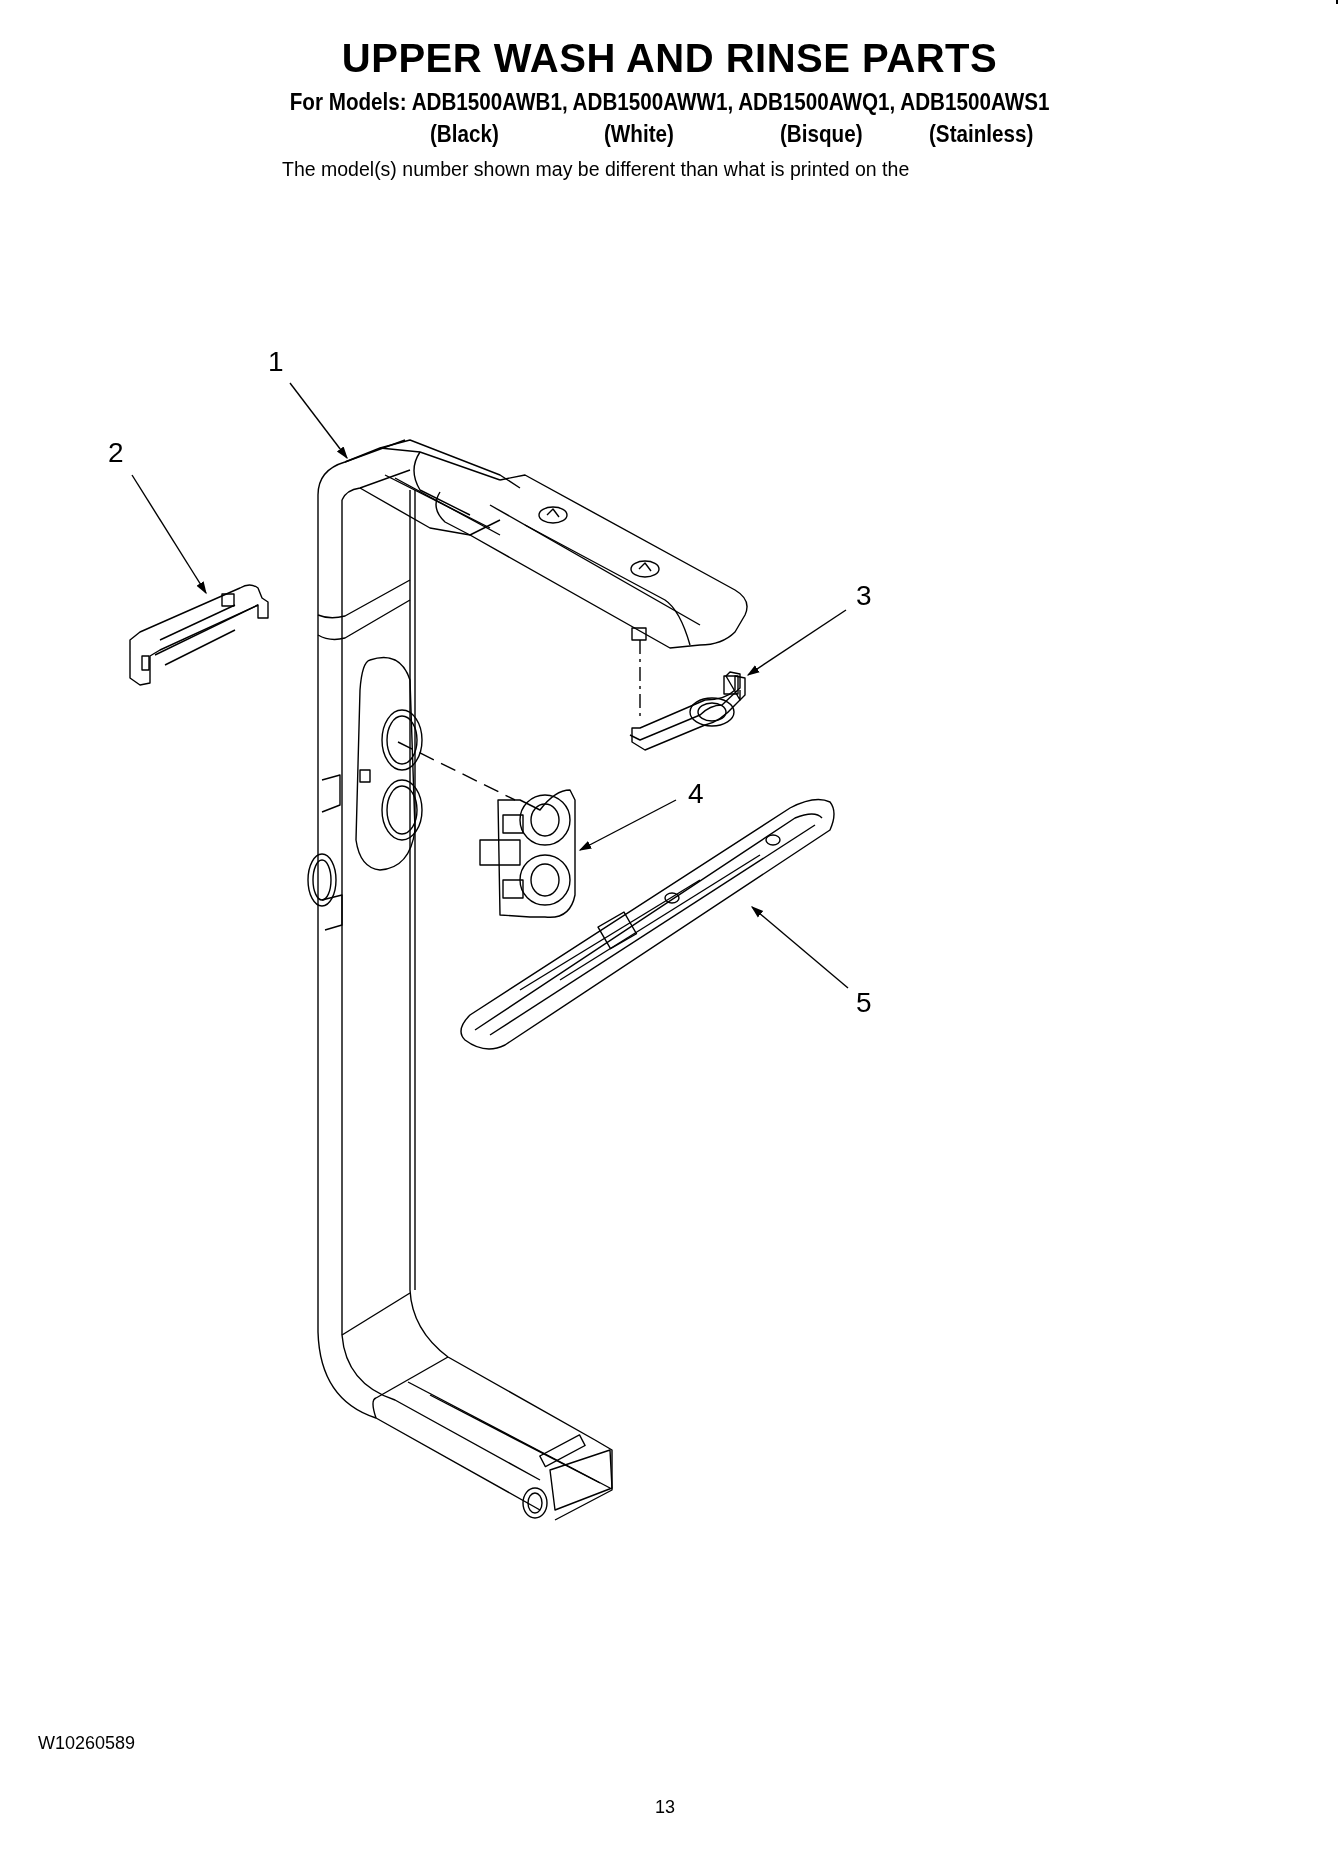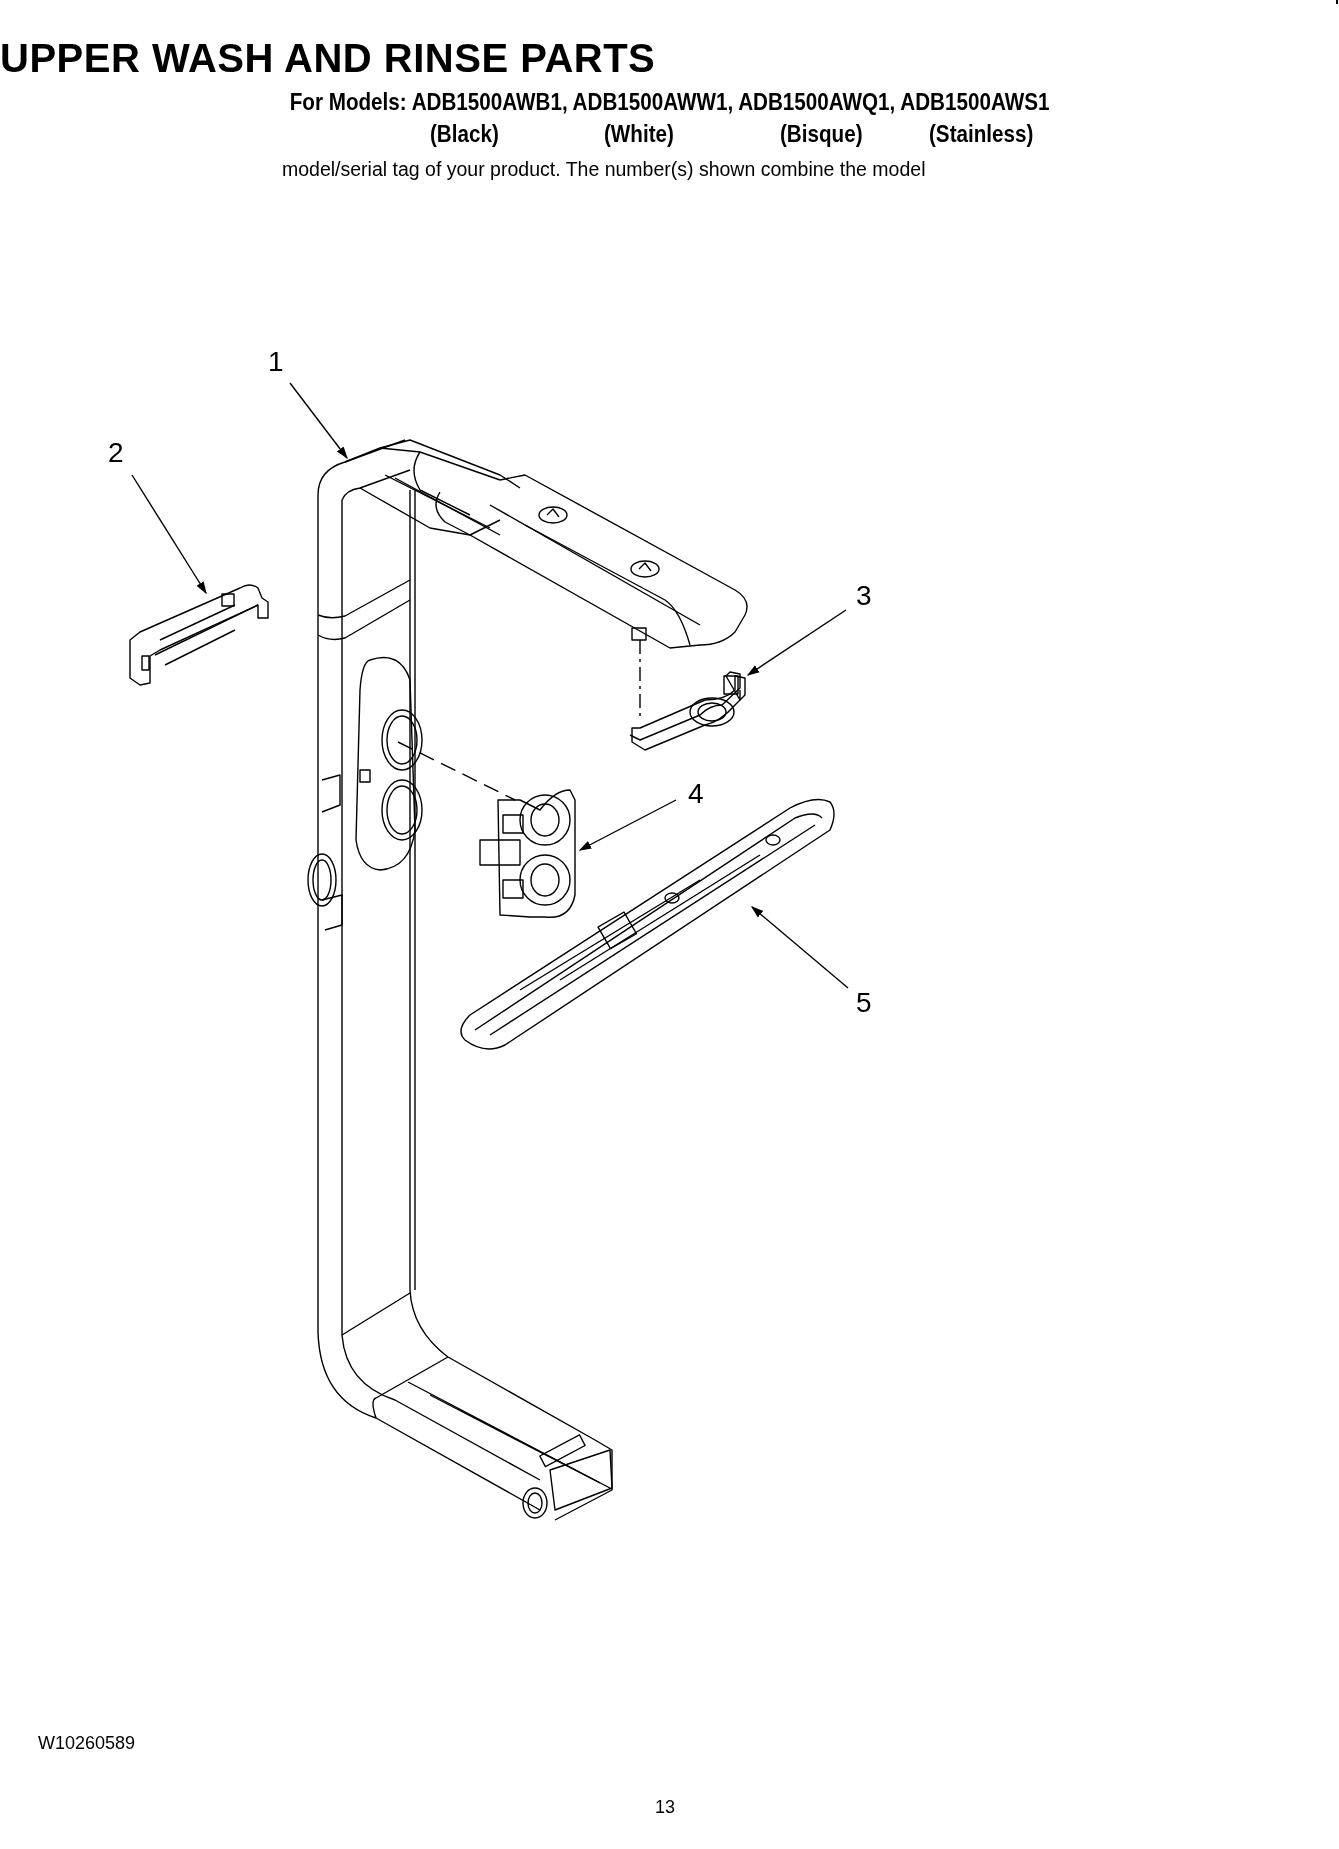--- a/index.html
+++ b/index.html
@@ -1,17 +1,17 @@
 <!DOCTYPE html>
 <html><head>
 <meta charset="utf-8">
 <style>
   html, body { margin: 0; padding: 0; background: #ffffff; }
   body { width: 1339px; height: 1849px; position: relative; overflow: hidden; font-family: "Liberation Sans", sans-serif; color: #000; }
-  .title { position: absolute; left: 0; width: 1339px; top: 36px; text-align: left; font-weight: bold; font-size: 40px; letter-spacing: 0.5px; }
+  .title { position: absolute; left: 0; width: 1339px; top: 36px; text-align: center; font-weight: bold; font-size: 40px; letter-spacing: 0.5px; }
   .models { position: absolute; left: 0; width: 1339px; top: 88px; text-align: center; font-weight: bold; font-size: 24px; transform: scaleX(0.86); transform-origin: 670px 0; white-space: nowrap; }
   .color-row { position: absolute; top: 120px; font-weight: bold; font-size: 24px; transform: scaleX(0.86); transform-origin: left top; white-space: nowrap; }
   .note { position: absolute; left: 282px; top: 158px; width: 800px; font-size: 19.5px; line-height: 23px; }
   .note div { white-space: nowrap; }
   .diagram { position: absolute; left: 0; top: 0; width: 1339px; height: 1849px; }
   .callout { position: absolute; font-size: 28px; }
   .footer-left { position: absolute; left: 38px; top: 1733px; font-size: 18px; }
   .footer-center { position: absolute; left: 655px; top: 1797px; font-size: 18px; }
   .corner-mark { position: absolute; left: 1336px; top: 0; width: 2px; height: 4px; background:#000; }
 </style>
@@ -19,21 +19,21 @@
 <body>
 
 <div class="title">UPPER WASH AND RINSE PARTS</div>
 <div class="models">For Models: ADB1500AWB1, ADB1500AWW1, ADB1500AWQ1, ADB1500AWS1</div>
 <div class="color-row" style="left:430px">(Black)</div>
 <div class="color-row" style="left:604px">(White)</div>
 <div class="color-row" style="left:780px">(Bisque)</div>
 <div class="color-row" style="left:929px">(Stainless)</div>
 
 <div class="note">
-  <div>model/serial tag of your product. The number(s) shown combine the model</div>
+  <div>The model(s) number shown may be different than what is printed on the</div>
 </div>
 
 <svg class="diagram" viewBox="0 0 1339 1849" xmlns="http://www.w3.org/2000/svg">
   <defs>
     <marker id="ah" markerWidth="10" markerHeight="10" refX="8" refY="5" orient="auto">
       <path d="M0,2 L9,5 L0,8 Z" fill="#000"></path>
     </marker>
   </defs>
   <g fill="none" stroke="#000" stroke-width="1.4" stroke-linejoin="round">
 

